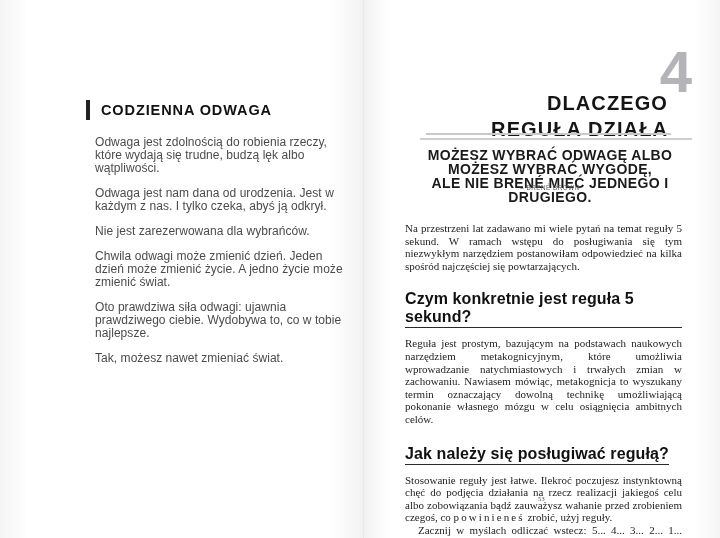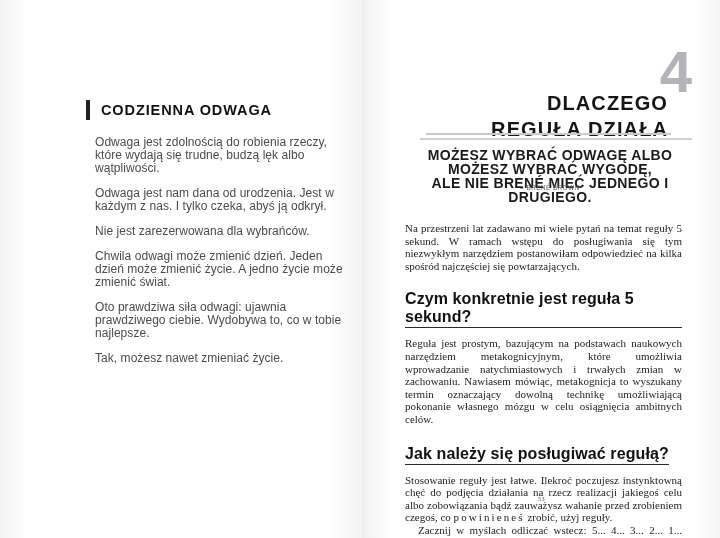--- a/index.html
+++ b/index.html
@@ -206,21 +206,21 @@
       <div class="head-bar"></div>
       <div class="left-heading">CODZIENNA ODWAGA</div>
     </div>
 
     <div class="left-body">
       <p>Odwaga jest zdolnością do robienia rzeczy, które wydają się trudne, budzą lęk albo wątpliwości.</p>
       <p>Odwaga jest nam dana od urodzenia. Jest w każdym z nas. I tylko czeka, abyś ją odkrył.</p>
       <p>Nie jest zarezerwowana dla wybrańców.</p>
       <p>Chwila odwagi może zmienić dzień. Jeden dzień może zmienić życie. A jedno życie może zmienić świat.</p>
       <p>Oto prawdziwa siła odwagi: ujawnia prawdziwego ciebie. Wydobywa to, co w tobie najlepsze.</p>
-      <p>Tak, możesz nawet zmieniać życie.</p>
+      <p>Tak, możesz nawet zmieniać świat.</p>
     </div>
 
   </div>
 
   <div class="right-page">
 
     <div class="chapter-number">4</div>
 
     <div class="chapter-title">
       <div>DLACZEGO</div>

